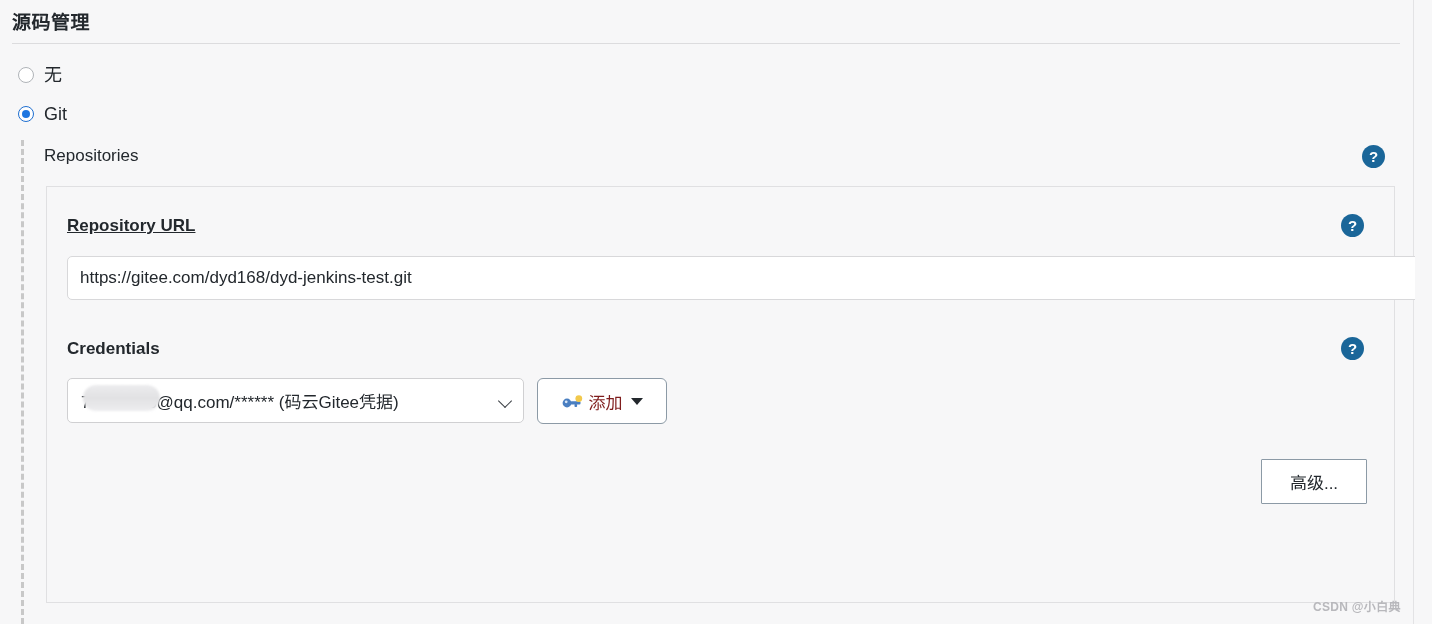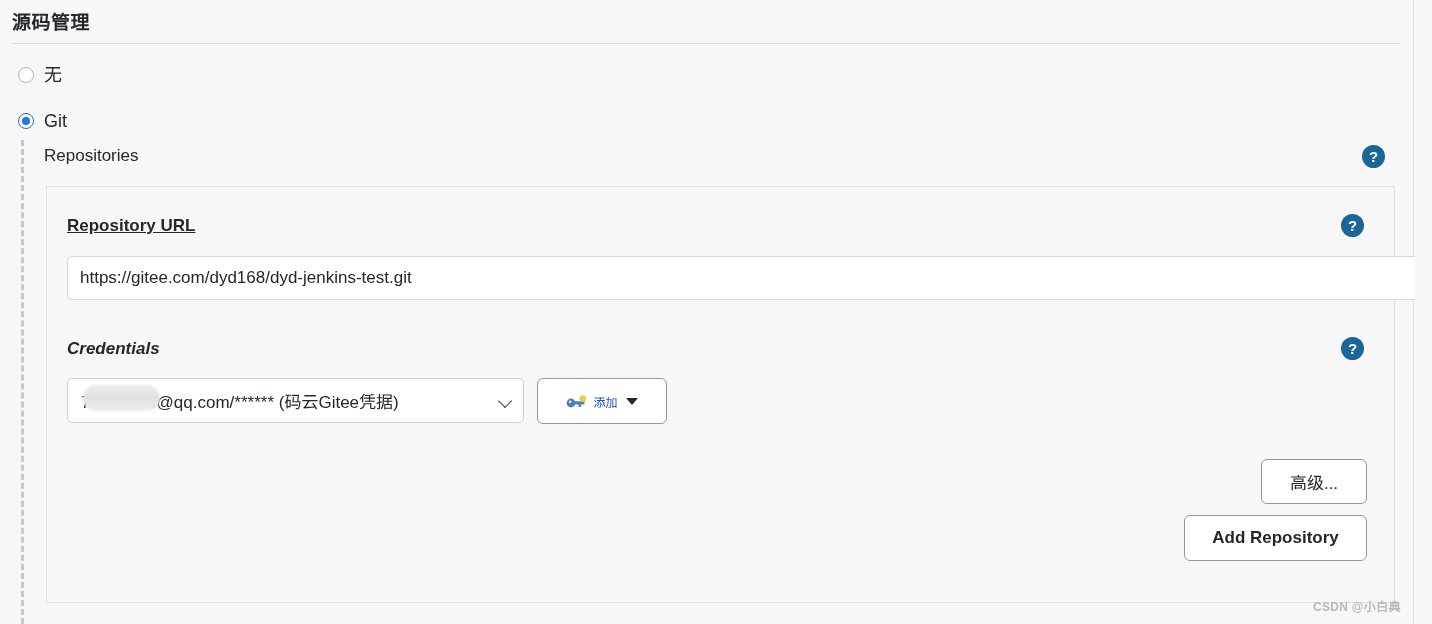--- a/index.html
+++ b/index.html
@@ -61,21 +61,21 @@
   
   .radio-row {
     position: absolute;
     left: 18px;
     display: flex;
     align-items: center;
     gap: 10px;
     cursor: pointer;
   }
   #radio-row-none { top: 65px; }
-  #radio-row-git  { top: 111px; }
+  #radio-row-git  { top: 104px; }
 
   .radio-mark {
     width: 16px;
     height: 16px;
     border-radius: 50%;
     box-sizing: border-box;
     flex: 0 0 auto;
     position: relative;
     background: #ffffff;
   }
@@ -176,21 +176,20 @@
 
   
   #credentials-label {
     position: absolute;
     left: 67px;
     top: 339px;
     font-size: 17px;
     font-weight: bold;
     color: #23282d;
     white-space: nowrap;
-    font-style: italic;
   }
   #credentials-help {
     position: absolute;
     left: 1341px;
     top: 337px;
   }
 
   #credentials-select {
     position: absolute;
     left: 67px;
@@ -256,43 +255,43 @@
     border: 1px solid #8c9aa6;
     border-radius: 6px;
     background: #ffffff;
     display: flex;
     align-items: center;
     justify-content: center;
     gap: 5px;
     cursor: pointer;
   }
   #add-credentials-label {
-    font-size: 12px;
-    color: #1d4ed8;
+    font-size: 17px;
+    color: #7f1d1d;
     white-space: nowrap;
   }
   .caret-down-solid {
     width: 0;
     height: 0;
     border-left: 6px solid transparent;
     border-right: 6px solid transparent;
     border-top: 7px solid #23282d;
     margin-left: 3px;
   }
 
   
   #advanced-button {
     position: absolute;
     left: 1261px;
     top: 459px;
     width: 106px;
     height: 45px;
     box-sizing: border-box;
     border: 1px solid #8c9aa6;
-    border-radius: 6px;
+    border-radius: 1px;
     background: #ffffff;
     display: flex;
     align-items: center;
     justify-content: center;
     font-size: 17px;
     color: #23282d;
     cursor: pointer;
     white-space: nowrap;
   }
   #add-repository-button {
@@ -390,18 +389,17 @@
         <rect x="8.5" y="7.3" width="10" height="3.2" rx="1.1" fill="#4a7fc1"></rect>
         <rect x="12.5" y="10" width="2.6" height="3" rx="0.8" fill="#4a7fc1"></rect>
         <circle cx="16.8" cy="4.6" r="3.4" fill="#f2c94c"></circle>
       </svg>
     </span>
     <span id="add-credentials-label">添加</span>
     <span class="caret-down-solid"></span>
   </div>
 
   <div id="advanced-button">高级...</div>
-  <div id="add-repository-button">Add Repository</div>
 
   <div id="watermark">CSDN @小白典</div>
 </div>
 
 <div id="page-right-gutter"></div>
 
 </body></html>

